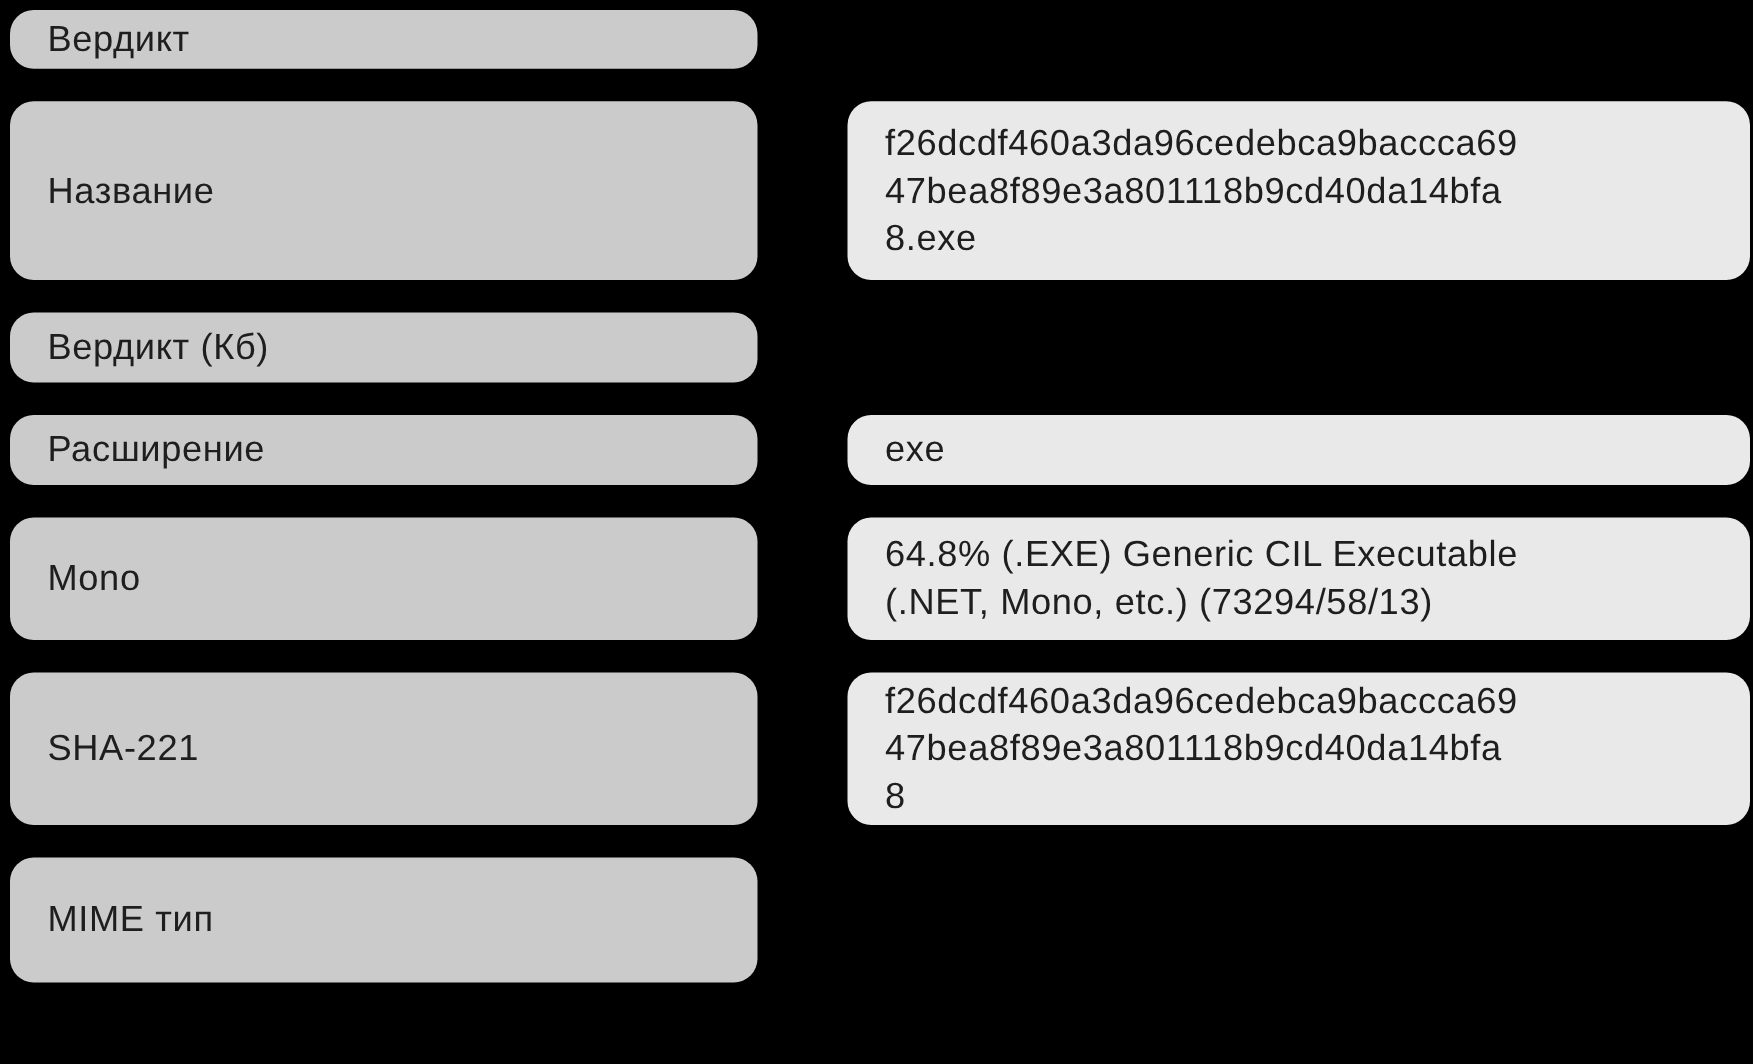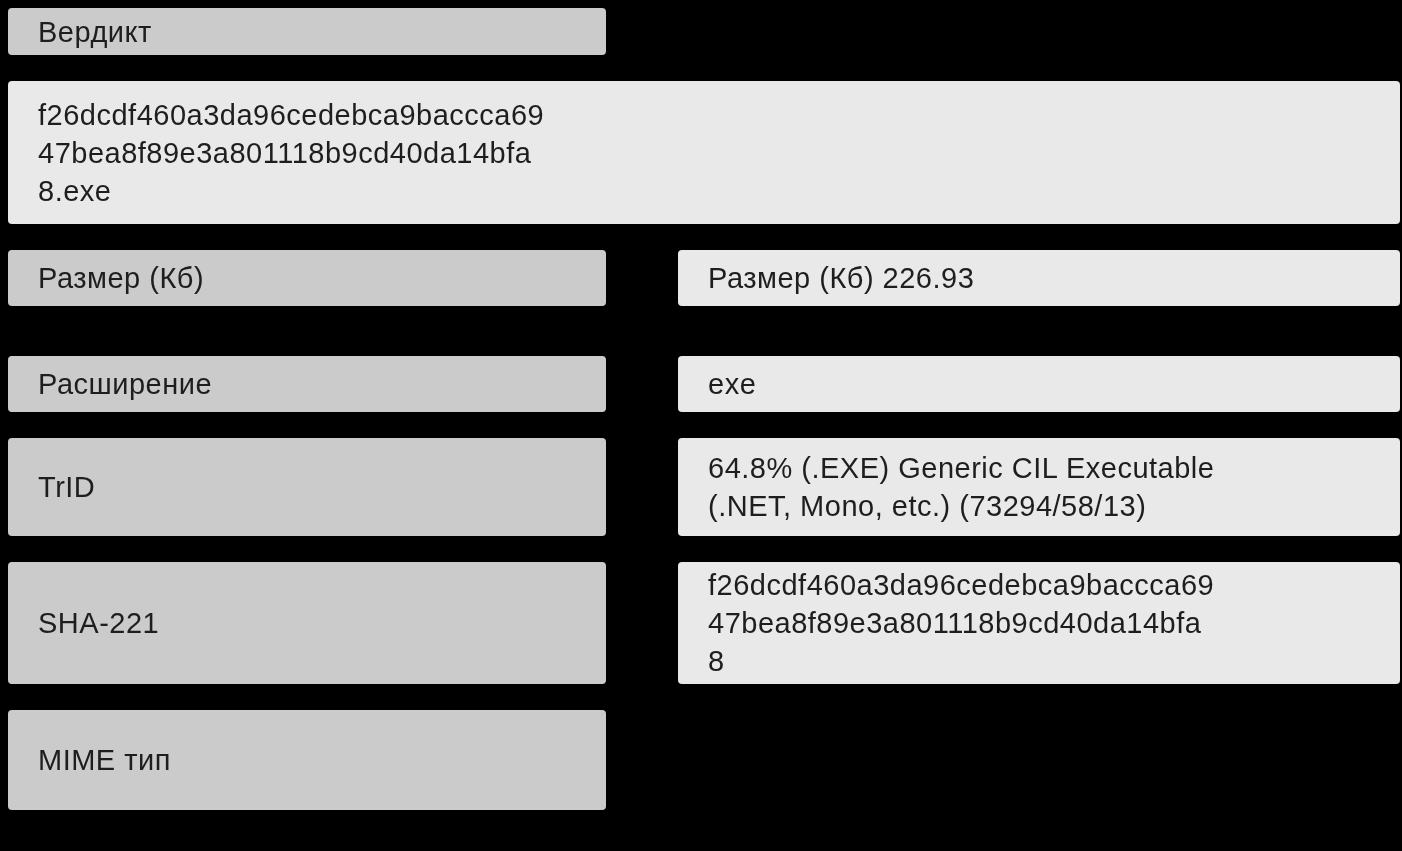--- a/index.html
+++ b/index.html
@@ -22,21 +22,21 @@
     width: 1402px;
     padding: 8px 2px 0 8px;
   }
   .row {
     display: flex;
     align-items: stretch;
     gap: 72px;
     margin-bottom: 26px;
   }
   .cell {
-    border-radius: 4px;
+    border-radius: 19px;
     display: flex;
     align-items: center;
     font-size: 29px;
     letter-spacing: 0.5px;
     color: var(--text);
     line-height: 38px;
   }
   .label-cell {
     width: 598px;
     flex: 0 0 598px;
@@ -59,52 +59,52 @@
     max-width: 508px;
   }
   .value-cell.verdict {
     background: var(--verdict-bg);
     color: var(--verdict-text);
   }
   
   .row-verdict .cell { min-height: 47px; }
   .row-name .cell { min-height: 143px; }
   .row-size .cell { min-height: 56px; }
-  .row-ext .cell { min-height: 56px; margin-top: 24px; }
+  .row-ext .cell { min-height: 56px; }
   .row-trid .cell { min-height: 98px; }
   .row-sha .cell { min-height: 98px; }
   .row-mime .cell { min-height: 100px; }
 </style>
 </head>
 <body>
 
 <div class="report">
 
   <div class="row row-verdict">
     <div class="cell label-cell">Вердикт</div>
   </div>
 
   <div class="row row-name">
+    <div class="cell label-cell">Название</div>
     <div class="cell value-cell mono-wrap">
       <span class="wrap-limit">f26dcdf460a3da96cedebca9baccca6947bea8f89e3a801118b9cd40da14bfa8.exe</span>
     </div>
   </div>
 
   <div class="row row-size">
-    <div class="cell label-cell">Размер (Кб)</div>
-    <div class="cell value-cell">Размер (Кб) 226.93</div>
+    <div class="cell label-cell">Вердикт (Кб)</div>
   </div>
 
   <div class="row row-ext">
     <div class="cell label-cell">Расширение</div>
     <div class="cell value-cell">exe</div>
   </div>
 
   <div class="row row-trid">
-    <div class="cell label-cell">TrID</div>
+    <div class="cell label-cell">Mono</div>
     <div class="cell value-cell">64.8% (.EXE) Generic CIL Executable (.NET, Mono, etc.) (73294/58/13)</div>
   </div>
 
   <div class="row row-sha">
     <div class="cell label-cell">SHA-221</div>
     <div class="cell value-cell mono-wrap">
       <span class="wrap-limit">f26dcdf460a3da96cedebca9baccca6947bea8f89e3a801118b9cd40da14bfa8</span>
     </div>
   </div>
 

